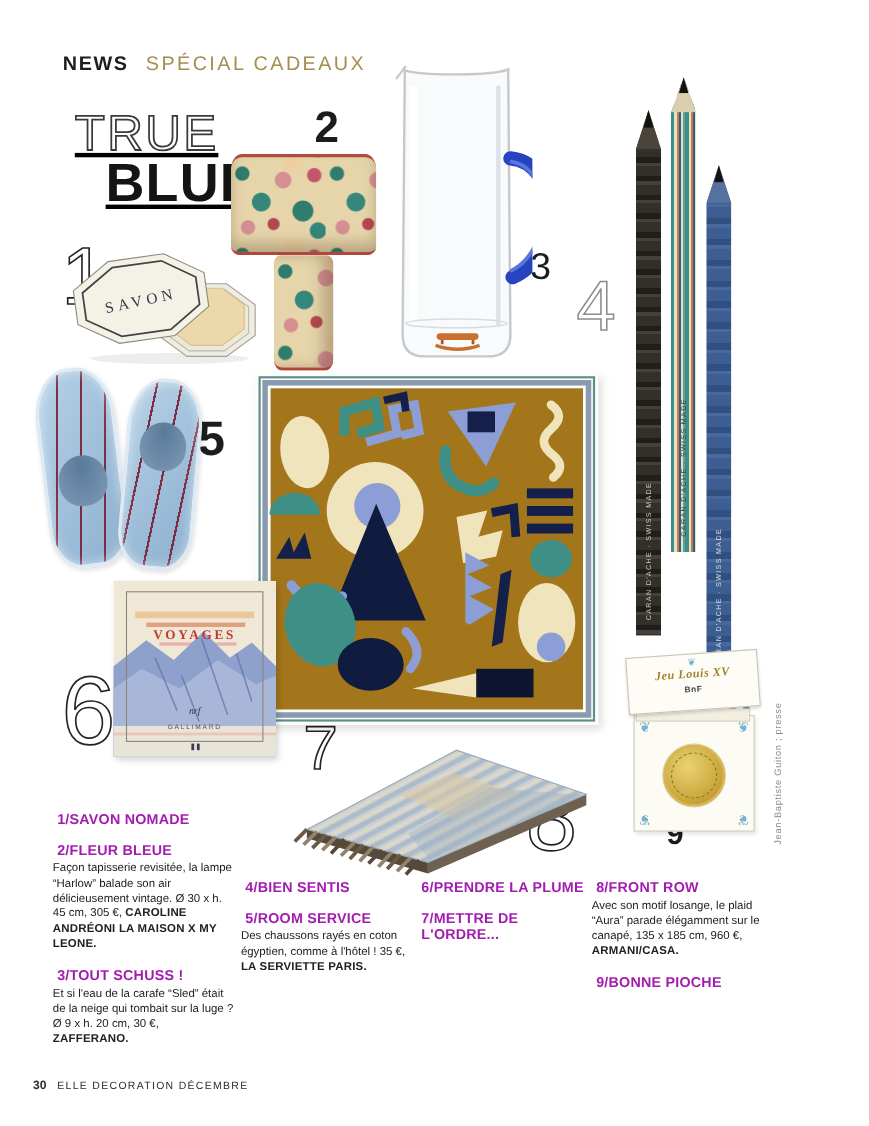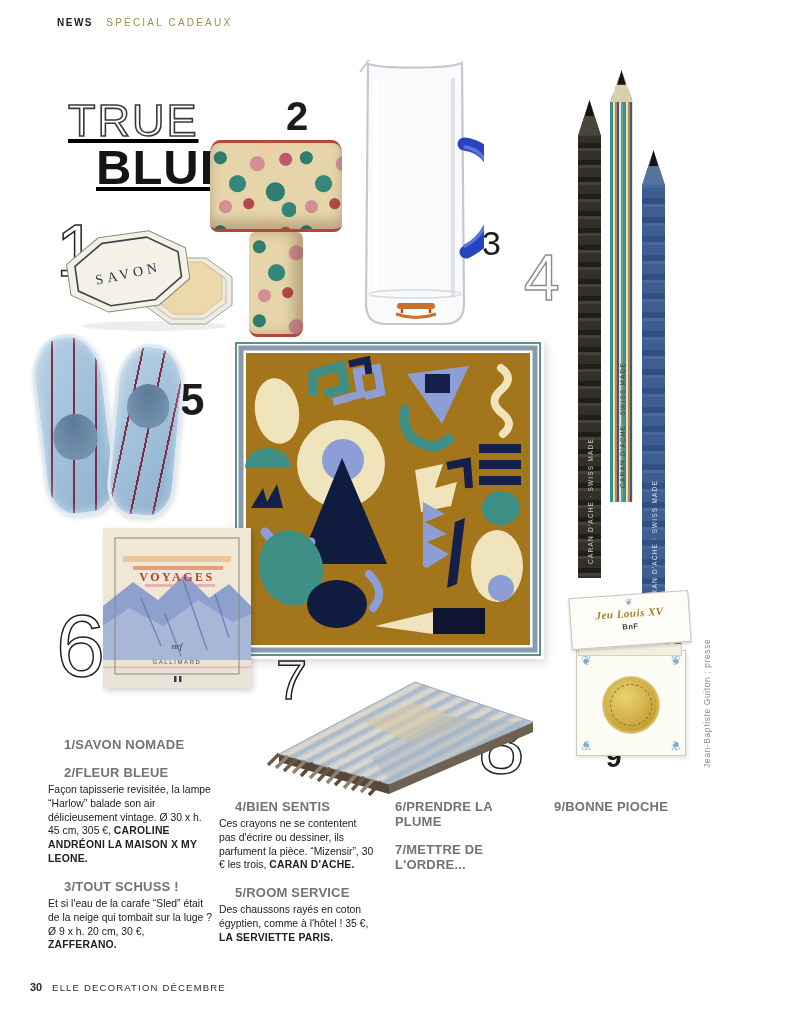--- a/index.html
+++ b/index.html
@@ -1,20 +1,20 @@
 <!DOCTYPE html>
 <html><head>
 <meta charset="utf-8">
 <style>
   html,body{margin:0;padding:0;background:#e8e8e8;}
   #page{position:relative;width:790px;height:1024px;background:#ffffff;margin:0 auto;
         font-family:"Liberation Sans",sans-serif;overflow:hidden;}
 
   
-  .kicker{position:absolute;left:57px;top:17px;font-size:10px;letter-spacing:1.5px;font-weight:700;text-align:center;}
+  .kicker{position:absolute;left:57px;top:48px;font-size:18px;letter-spacing:1.5px;font-weight:700;text-align:center;}
   .kicker .news{color:#1d1d1d;}
   .kicker .topic{color:#a58d4e;margin-left:9px;font-weight:400;letter-spacing:2.2px;}
   .bigtitle{position:absolute;left:68px;top:100px;line-height:.92;text-decoration:underline;}
   .bigtitle .t1{display:block;font-size:45px;letter-spacing:2px;color:#3f3f3f;font-weight:400;}
   .bigtitle .t2{display:block;font-size:49px;letter-spacing:1px;color:#141414;font-weight:700;margin-left:28px;margin-top:4px;}
   @supports (-webkit-text-stroke:1px #000){
     .bigtitle .t1{color:transparent;-webkit-text-stroke:1.6px #3a3a3a;}
   }
 
   
@@ -136,21 +136,21 @@
   .credit{position:absolute;left:702px;top:618px;height:150px;writing-mode:vertical-rl;
     transform:rotate(180deg);font-size:8.5px;color:#8c8c8c;letter-spacing:.6px;}
 
   
   .col{position:absolute;}
   .col1{left:48px;top:737px;width:168px;}
   .col2{left:219px;top:799px;width:157px;}
   .col3{left:379px;top:799px;width:156px;}
   .col4{left:538px;top:799px;width:164px;}
   .entry{margin-bottom:13px;}
-  .entry h3{margin:0 0 3px 16px;font-size:13px;letter-spacing:.2px;color:#737373;}
+  .entry h3{margin:0 0 3px 4px;font-size:13px;letter-spacing:.2px;color:#a21caf;}
   .entry p{margin:0;font-size:10.4px;line-height:1.33;color:#212121;}
   .entry p b{letter-spacing:.2px;}
 
   
   .footer{position:absolute;left:30px;top:981px;font-size:9.5px;color:#2b2b2b;letter-spacing:1.2px;}
   .footer .pg{font-weight:700;font-size:11px;letter-spacing:0;margin-right:6px;}
 </style>
 </head>
 <body>
 
@@ -353,38 +353,41 @@
     </div>
     <div class="entry">
       <h3>3/TOUT SCHUSS !</h3>
       <p><span>Et si l'eau de la carafe “Sled” était de la neige qui tombait sur la luge ? Ø 9 x h. 20 cm, 30 €, </span><b>ZAFFERANO.</b></p>
     </div>
   </div>
 
   <div class="col col2">
     <div class="entry">
       <h3>4/BIEN SENTIS</h3>
-      <p><span>Ces crayons ne se contentent pas d'écrire ou dessiner, ils parfument la pièce. “Mizensir”, 30 € les trois, </span><b>CARAN D'ACHE.</b></p>
     </div>
     <div class="entry">
       <h3>5/ROOM SERVICE</h3>
       <p><span>Des chaussons rayés en coton égyptien, comme à l'hôtel ! 35 €, </span><b>LA SERVIETTE PARIS.</b></p>
     </div>
   </div>
 
   <div class="col col3">
     <div class="entry">
       <h3>6/PRENDRE LA PLUME</h3>
     </div>
     <div class="entry">
       <h3>7/METTRE DE L'ORDRE...</h3>
     </div>
   </div>
 
   <div class="col col4">
+    <div class="entry">
+      <h3>8/FRONT ROW</h3>
+      <p><span>Avec son motif losange, le plaid “Aura” parade élégamment sur le canapé, 135 x 185 cm, 960 €, </span><b>ARMANI/CASA.</b></p>
+    </div>
     <div class="entry">
       <h3>9/BONNE PIOCHE</h3>
     </div>
   </div>
 
   <div class="footer">
     <span class="pg">30</span>
     <span>ELLE DECORATION</span>
     <span>DÉCEMBRE</span>
   </div>

